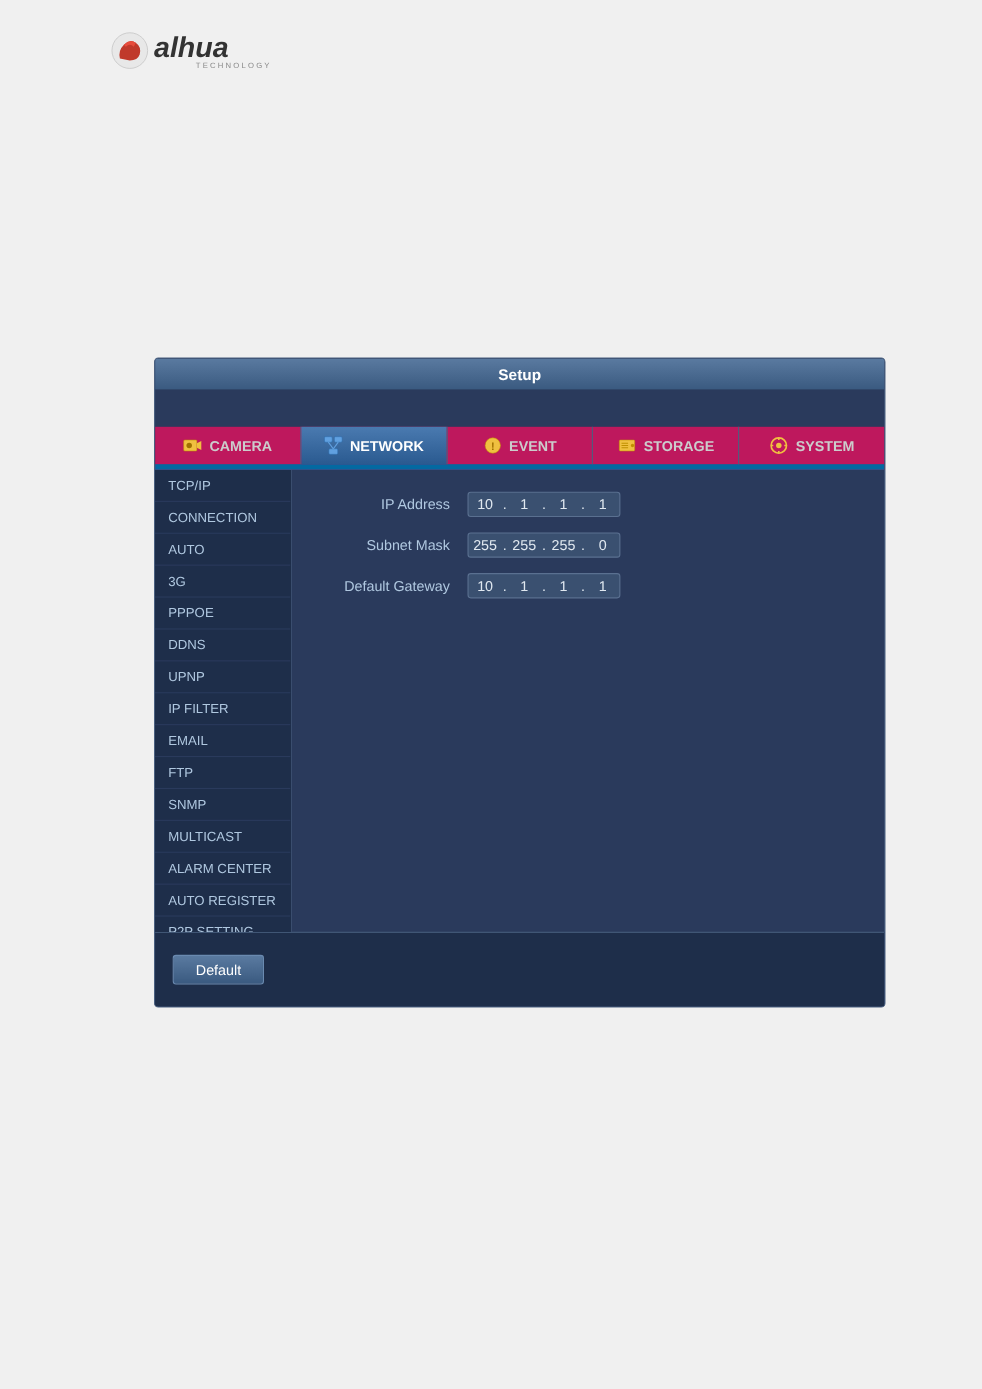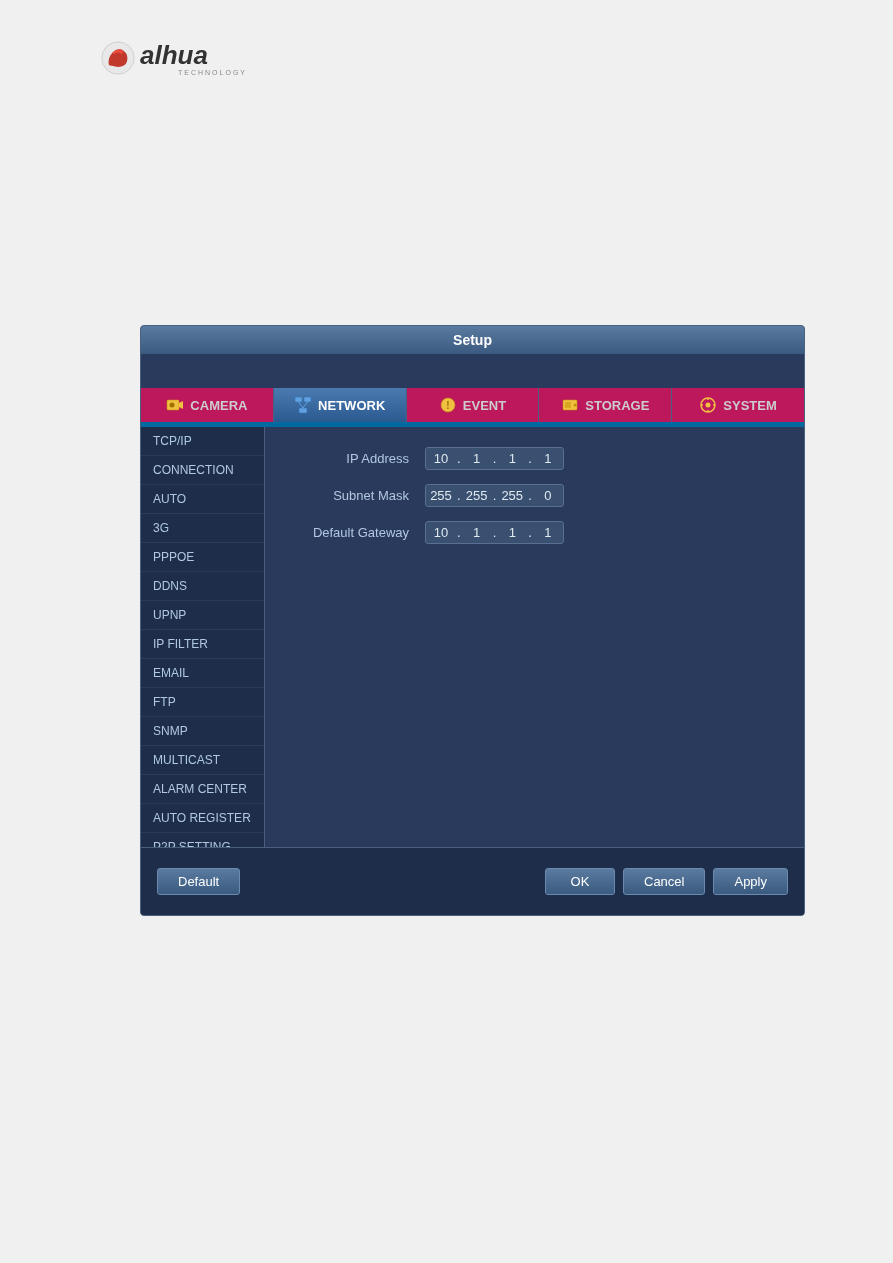--- a/index.html
+++ b/index.html
@@ -6,21 +6,21 @@
     body {
       width: 893px;
       height: 1263px;
       background: #f0f0f0;
       font-family: Arial, sans-serif;
       position: relative;
     }
 
     .logo-area {
       position: absolute;
-      top: 40px;
+      top: 28px;
       left: 100px;
     }
 
     .logo-box {
       display: flex;
       align-items: center;
       gap: 4px;
     }
 
     .logo-icon {
@@ -339,20 +339,15 @@
         </div>
       </div>
 
     </div>
   </div>
 
   <div class="dialog-footer">
     <div class="footer-left">
       <button class="btn">Default</button>
     </div>
-    <div class="footer-right">
-      <button class="btn">OK</button>
-      <button class="btn">Cancel</button>
-      <button class="btn">Apply</button>
-    </div>
   </div>
 
 </div>
 
 </body></html>

